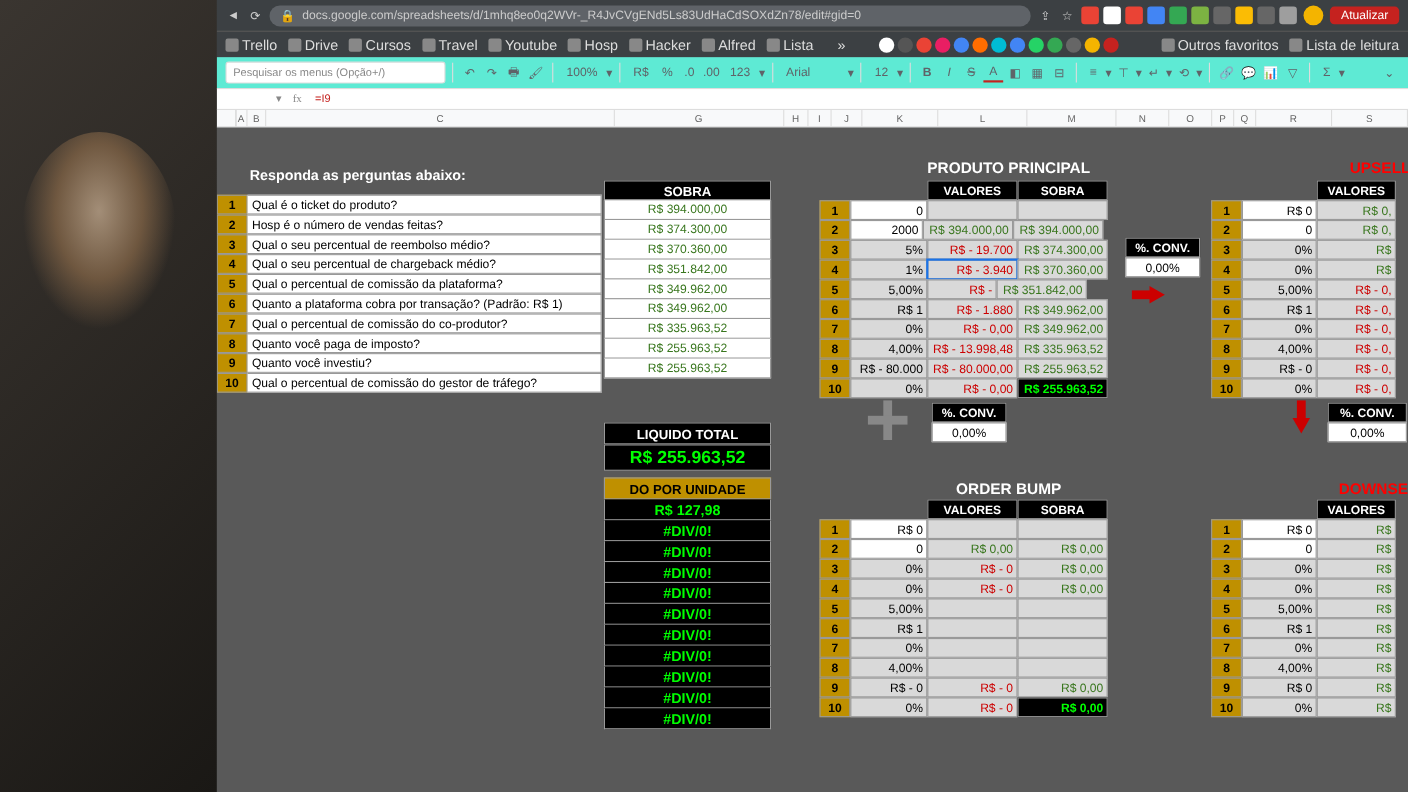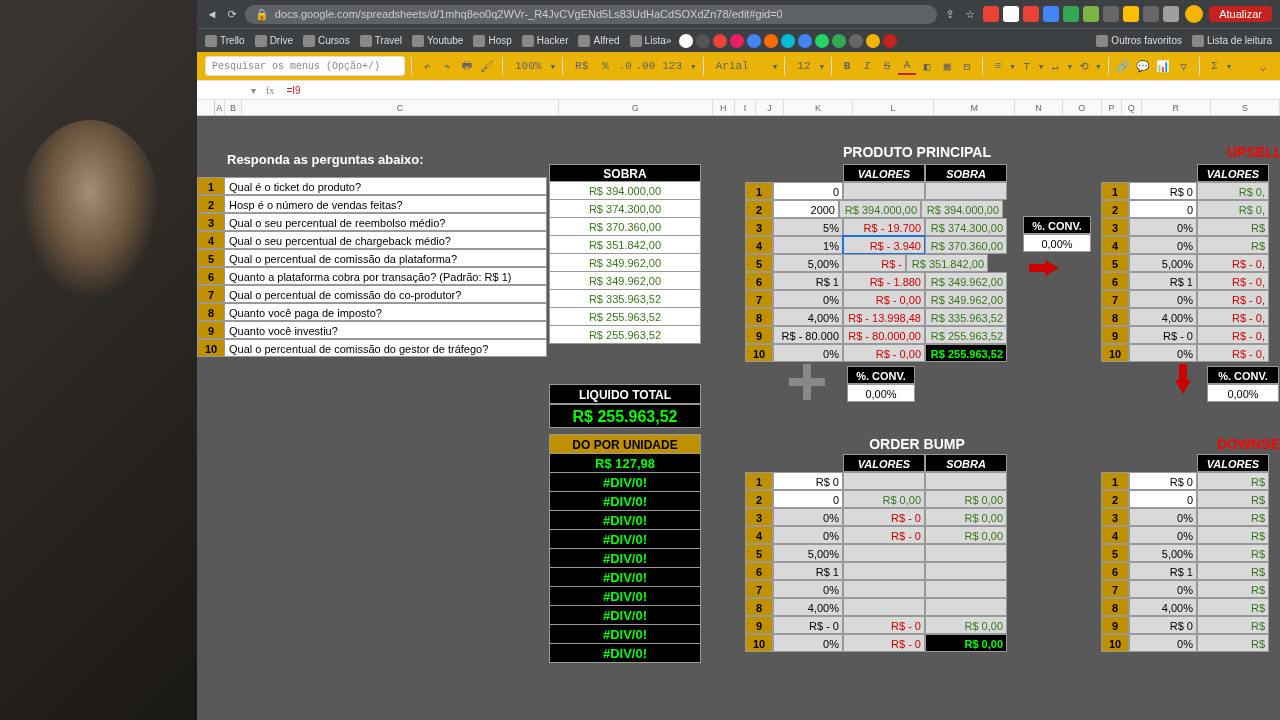--- a/index.html
+++ b/index.html
@@ -10,28 +10,28 @@
 
 .browser { position: absolute; left: 197px; top: 0; right: 0; height: 720px; background: #5f6368; display: flex; flex-direction: column; }
 
 .addr-bar { height: 28px; background: #3c4043; display: flex; align-items: center; padding: 0 8px; gap: 6px; font-size: 11px; color: #ccc; }
 .addr-bar .url { background: #5f6368; border-radius: 12px; padding: 3px 10px; flex: 1; display: flex; align-items: center; gap: 6px; }
 .addr-bar .icon { width: 14px; height: 14px; display: inline-flex; align-items: center; justify-content: center; }
 .addr-bar .ext { display: flex; gap: 4px; }
 .addr-bar .ext .dot { width: 16px; height: 16px; border-radius: 3px; }
 .btn-update { background: #c5221f; color: #fff; padding: 2px 10px; border-radius: 4px; font-size: 11px; }
 
-.bookmarks { height: 24px; background: #3c4043; display: flex; align-items: center; padding: 0 8px; gap: 0; font-size: 10px; color: #ddd; border-top: 1px solid #555; }
+.bookmarks { height: 24px; background: #3c4043; display: flex; align-items: center; padding: 0 8px; gap: 22px; font-size: 13px; color: #ddd; border-top: 1px solid #555; }
 .bookmarks .bm { display: flex; align-items: center; gap: 3px; }
 .bookmarks .bm-icon { width: 12px; height: 12px; background: #888; border-radius: 2px; }
 .bookmarks .dots { display: flex; gap: 3px; margin-left: 8px; }
 .bookmarks .dots span { width: 14px; height: 14px; border-radius: 50%; }
 .bookmarks .right { margin-left: auto; display: flex; gap: 10px; }
 
-.toolbar { height: 28px; background: #eab308; display: flex; align-items: center; padding: 0 8px; gap: 2px; font-size: 11px; color: #5f6368; font-family: Liberation Mono, monospace; }
+.toolbar { height: 28px; background: #5eead4; display: flex; align-items: center; padding: 0 8px; gap: 2px; font-size: 11px; color: #5f6368; }
 .toolbar .search { width: 200px; height: 20px; background: #fff; border: 1px solid #ddd; border-radius: 3px; padding: 0 6px; font-size: 10px; color: #888; display: flex; align-items: center; }
 .toolbar .sep { width: 1px; height: 18px; background: #ddd; margin: 0 4px; }
 .toolbar .tb { width: 18px; height: 18px; display: flex; align-items: center; justify-content: center; cursor: pointer; }
 .toolbar .tb-txt { padding: 0 6px; cursor: pointer; }
 
 .formula { height: 20px; background: #fff; display: flex; align-items: center; border-top: 1px solid #ddd; border-bottom: 1px solid #ddd; font-size: 10px; }
 .formula .name-box { width: 50px; padding: 0 6px; border-right: 1px solid #ddd; }
 .formula .fx { padding: 0 6px; color: #888; font-family: Liberation Serif, serif; }
 .formula .val { padding: 0 6px; color: #c5221f; }
 
@@ -61,21 +61,21 @@
 .liquido .val { background: #000; color: #00ff00; text-align: center; font-weight: bold; font-size: 16px; height: 24px; line-height: 24px; border: 1px solid #999; }
 
 .unidade { position: absolute; left: 352px; top: 318px; width: 152px; }
 .unidade .lbl { background: #bf9000; color: #000; text-align: center; font-weight: bold; font-size: 12px; height: 20px; line-height: 20px; border: 1px solid #999; }
 .unidade .row { background: #000; color: #00ff00; text-align: center; font-weight: bold; font-size: 13px; height: 19px; line-height: 19px; border: 1px solid #999; border-top: none; }
 
 .section-title { position: absolute; color: #fff; font-weight: bold; font-size: 14px; text-align: center; }
 .section-title.red { color: #ff0000; }
 
 .data-block { position: absolute; font-size: 11px; }
-.data-block .dhead { display: flex; height: 18px; font-style: italic; }
+.data-block .dhead { display: flex; height: 18px; }
 .data-block .dhead .h { background: #000; color: #fff; text-align: center; font-weight: bold; line-height: 18px; border: 1px solid #999; }
 .data-block .drow { display: flex; height: 18px; }
 .data-block .drow .num { width: 28px; background: #bf9000; color: #000; font-weight: bold; text-align: center; line-height: 18px; border: 1px solid #999; }
 .data-block .drow .c { text-align: right; padding-right: 3px; line-height: 18px; border: 1px solid #999; }
 .data-block .drow .c.white { background: #fff; color: #000; }
 .data-block .drow .c.gray { background: #d9d9d9; color: #000; }
 .data-block .drow .c.red { background: #d9d9d9; color: #cc0000; }
 .data-block .drow .c.green { background: #d9d9d9; color: #38761d; }
 .data-block .drow .c.greenbold { background: #000; color: #00ff00; font-weight: bold; }
 

